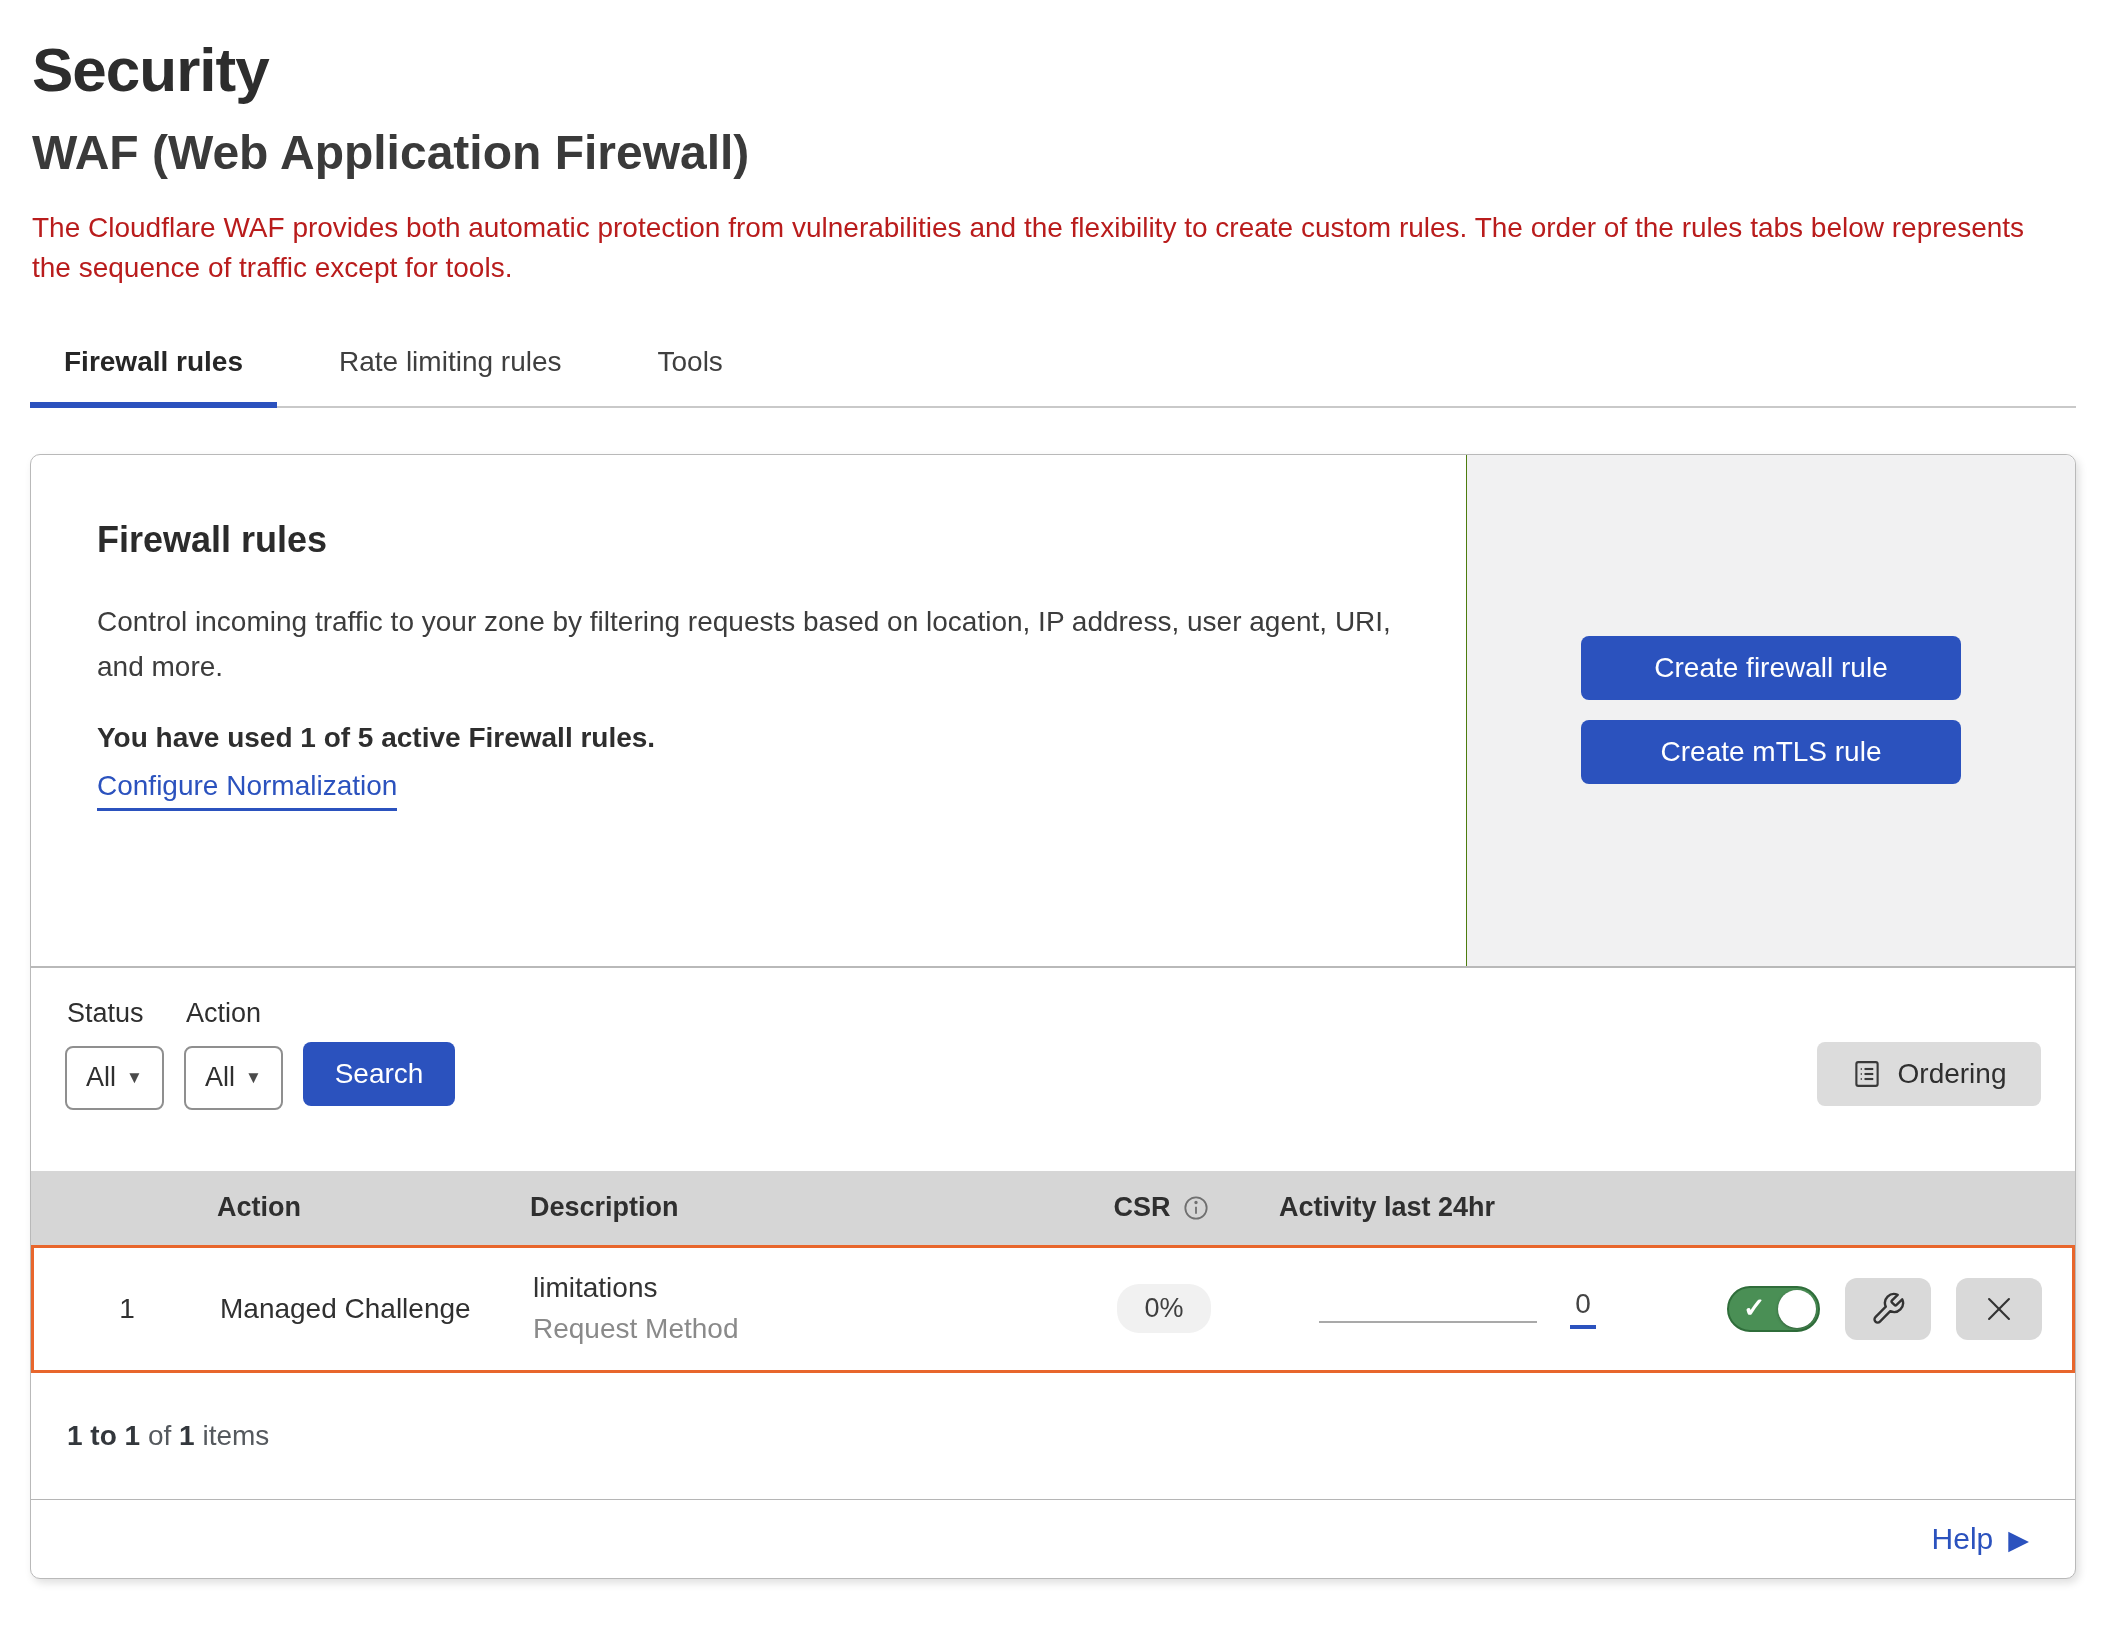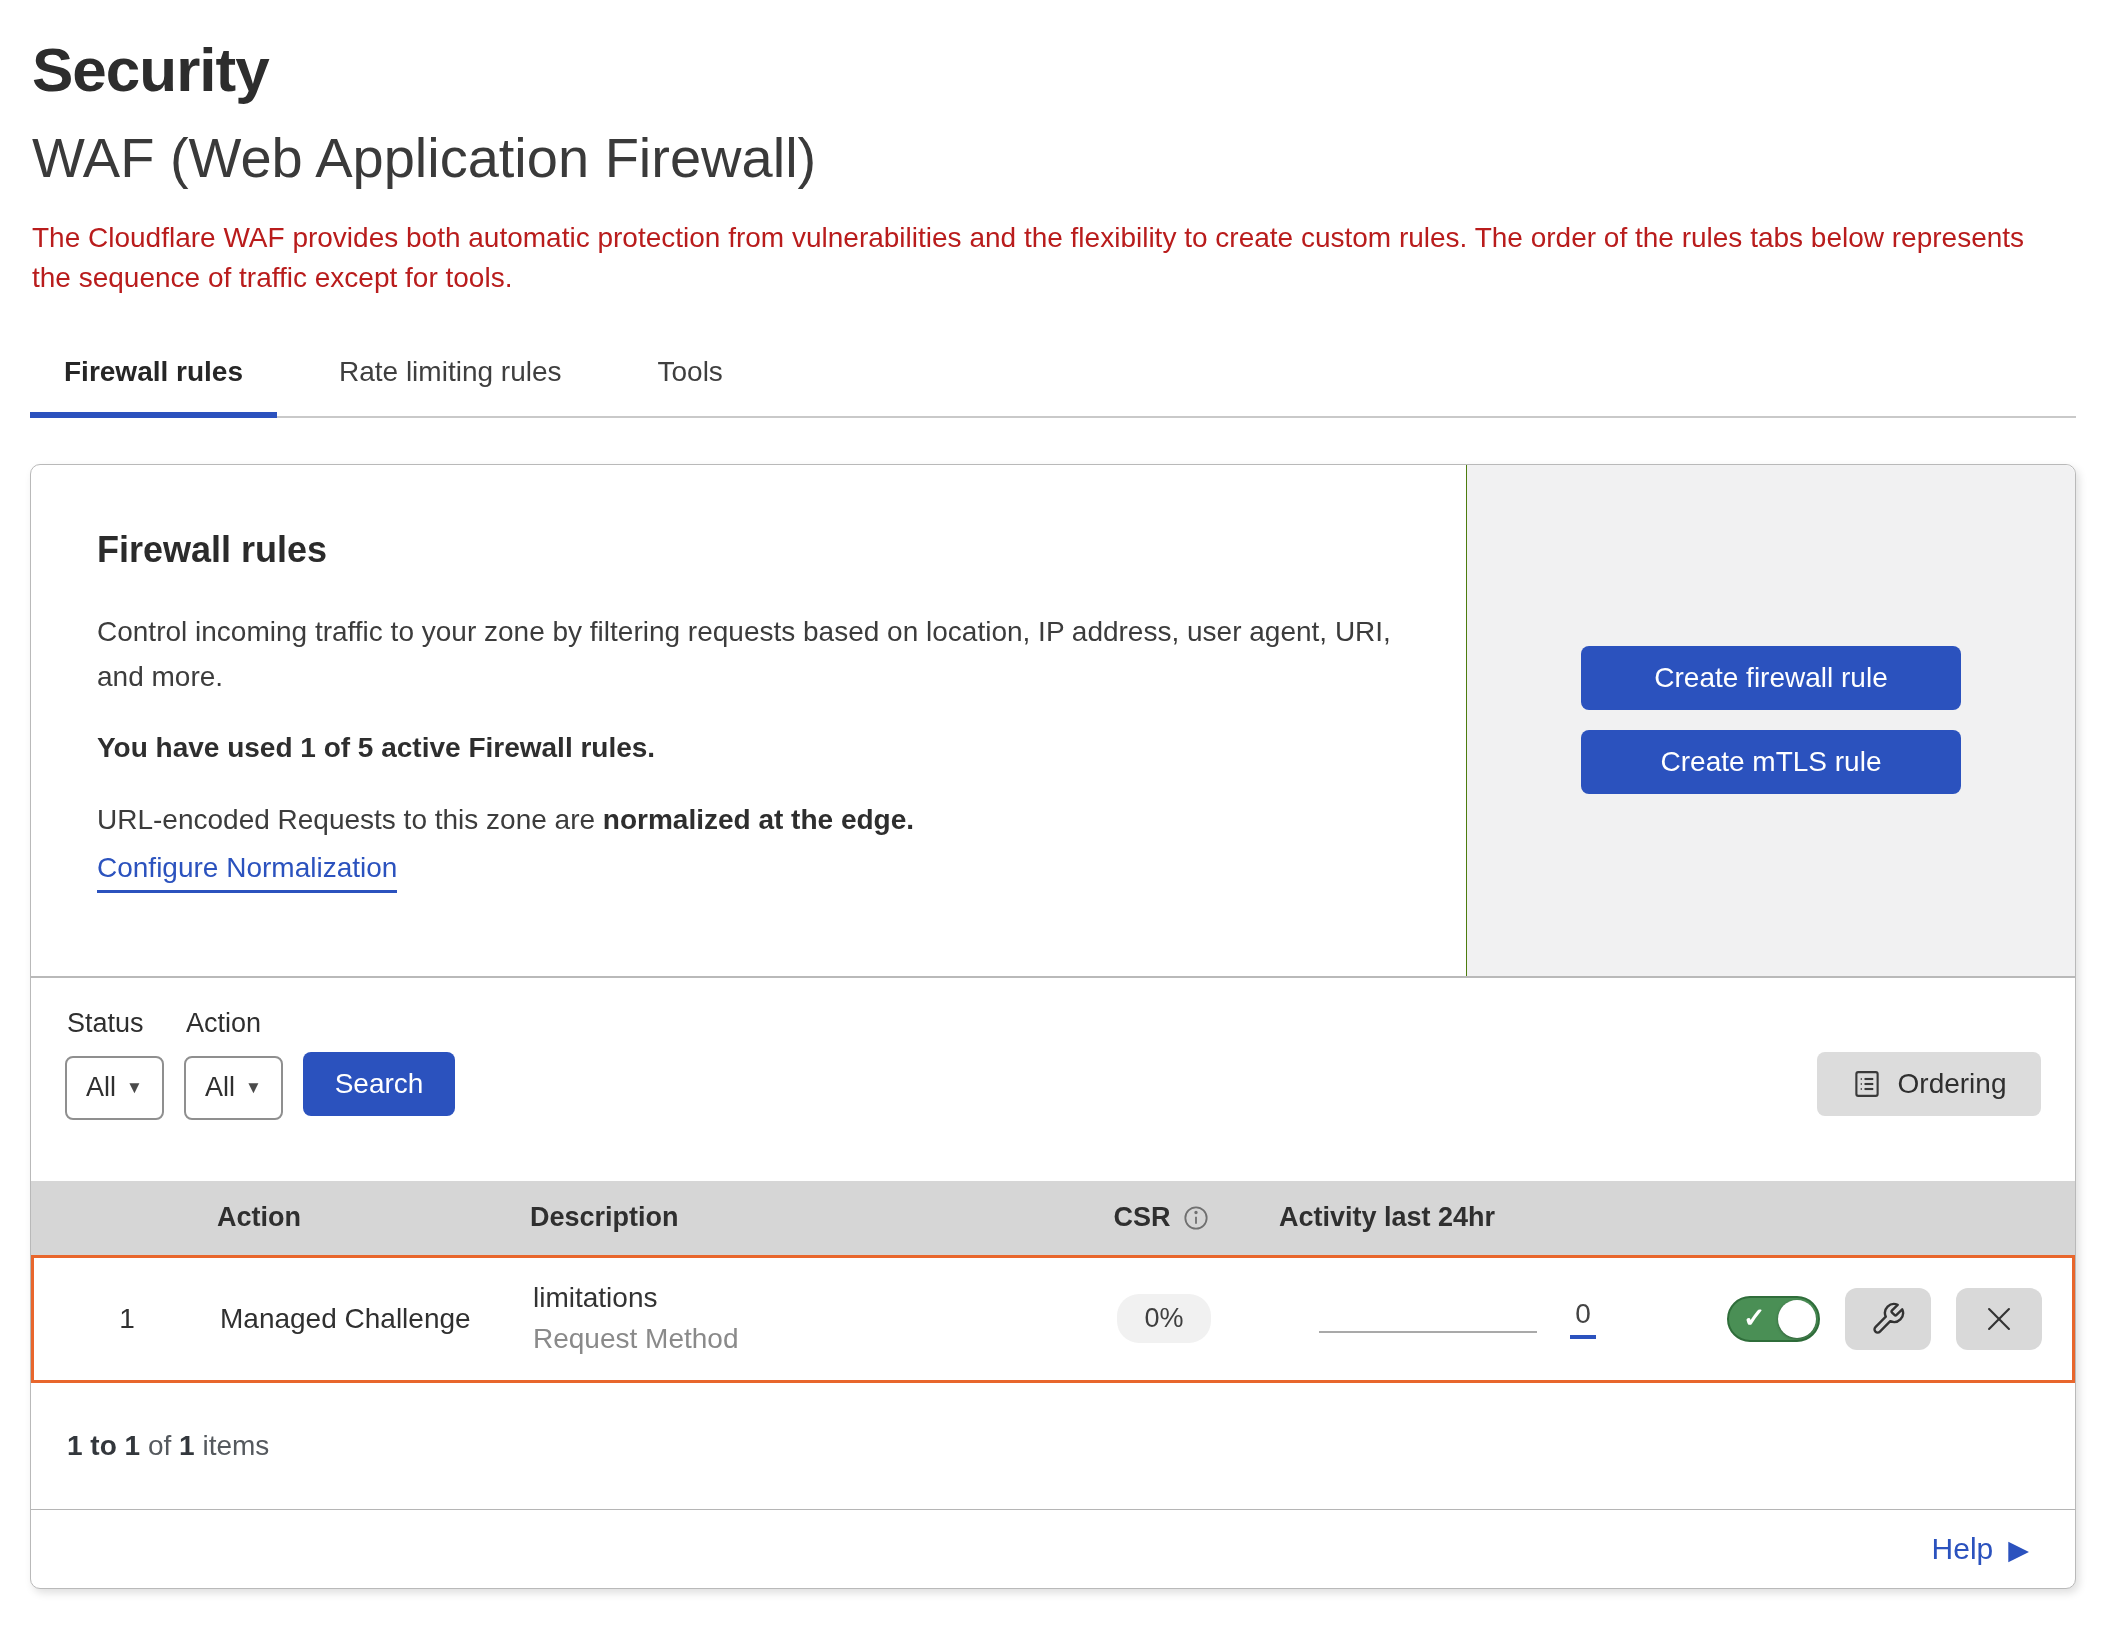--- a/index.html
+++ b/index.html
@@ -1,21 +1,21 @@
 <!DOCTYPE html>
 <html><head>
 <meta charset="utf-8">
 <style>
   * { box-sizing: border-box; margin: 0; padding: 0; }
   html, body { width: 2114px; height: 1638px; background: #ffffff; overflow: hidden; }
   body { font-family: "Liberation Sans", sans-serif; color: #303030; }
 
   
   .page-title { font-size: 62px; font-weight: 700; color: #2d2d2d; margin: 34px 0 0 32px; letter-spacing: -1px; }
-  .page-subtitle { font-size: 56px; font-weight: 400; color: #3a3a3a; margin: 20px 0 0 32px; }
+  .page-subtitle { font-size: 48px; font-weight: 700; color: #3a3a3a; margin: 20px 0 0 32px; }
   .page-desc { font-size: 28px; color: #b91c1c; line-height: 1.42; margin: 28px 40px 0 32px; max-width: 2030px; }
 
   
   .tabs { display: flex; margin: 46px 38px 0 30px; border-bottom: 2px solid #c9c9c9; }
   .tab { position: relative; font-size: 28px; color: #3f3f3f; padding: 12px 34px 28px 34px; margin-right: 28px; cursor: pointer; }
   .tab.active { font-weight: 700; color: #262626; }
   .tab.active::after { content: ""; position: absolute; left: 0; right: 0; bottom: -2px; height: 6px; background: #2b52be; }
 
   
   .card { margin: 46px 38px 0 30px; height: 1125px; border: 1px solid #b9b9b9; border-radius: 10px;
@@ -97,21 +97,20 @@
   <div class="tab">Tools</div>
 </div>
 
 <div class="card">
 
   <div class="card-top">
     <div class="card-top-left">
       <div class="card-heading">Firewall rules</div>
       <p class="card-desc">Control incoming traffic to your zone by filtering requests based on location, IP address, user agent, URI, and more.</p>
       <p class="card-usage">You have used 1 of 5 active Firewall rules.</p>
-      <p class="card-norm"><span>URL-encoded Requests to this zone are </span><b>normalized at the edge.</b></p>
       <a class="card-link">Configure Normalization</a>
     </div>
     <div class="card-top-right">
       <button class="btn-primary">Create firewall rule</button>
       <button class="btn-primary">Create mTLS rule</button>
     </div>
   </div>
 
   <div class="filterbar">
     <div class="fgroup">

